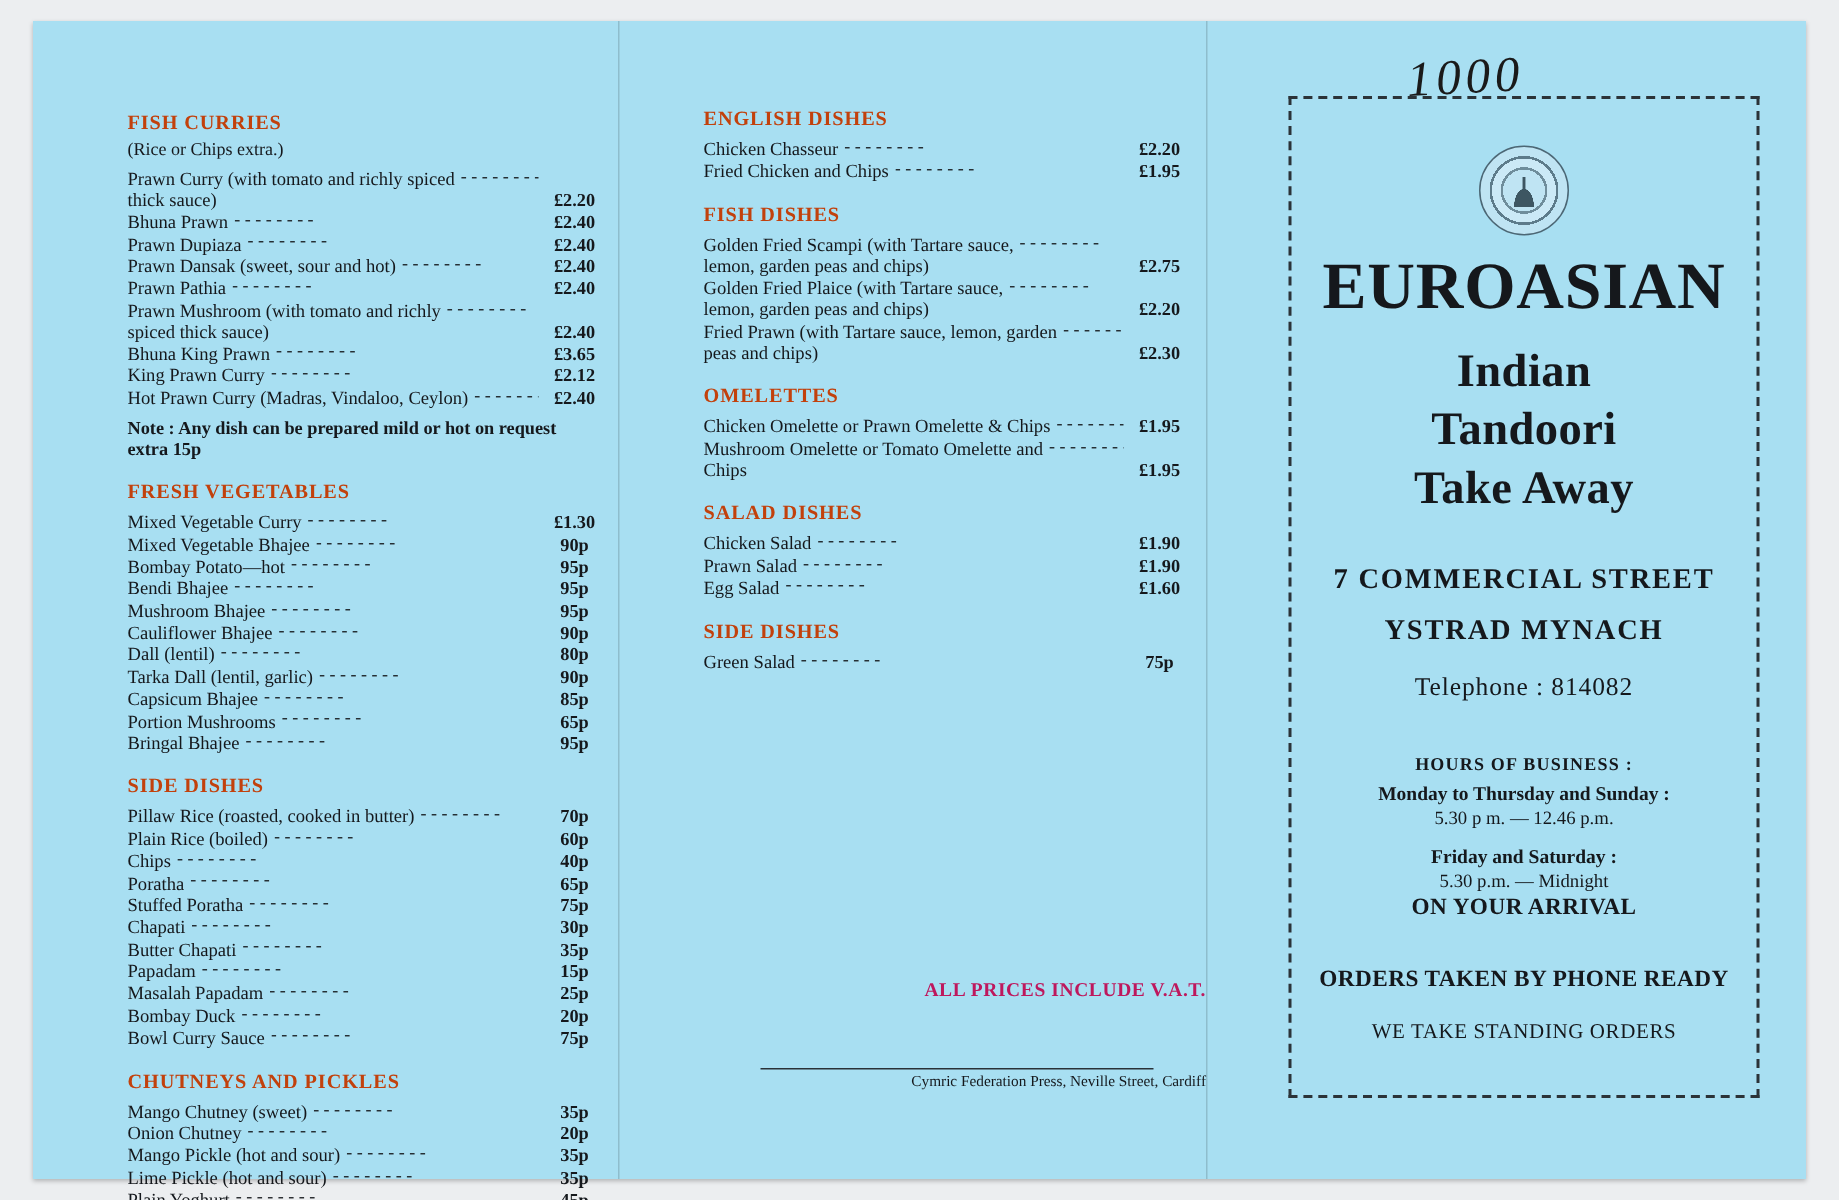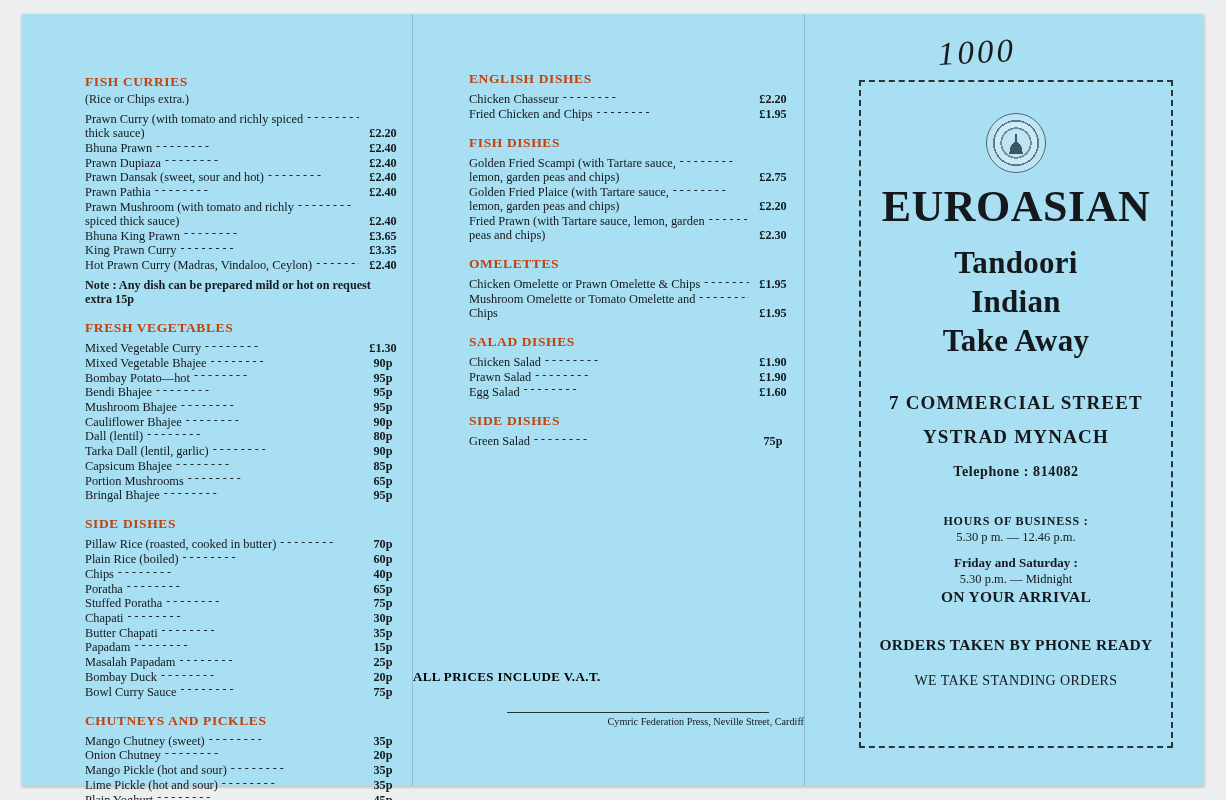--- a/index.html
+++ b/index.html
@@ -118,26 +118,26 @@
     position: absolute;
     left: 56px;
     top: 57px;
     width: 324px;
   }
 
   .allprices {
     position: absolute;
     left: 0;
     right: 0;
-    top: 655px;
-    text-align: left;
+    top: 638px;
+    text-align: right;
     font-weight: bold;
     font-size: 13px;
     letter-spacing: 0.4px;
-    color: #000000;
+    color: #be185d;
   }
   .press-rule {
     position: absolute;
     left: 94px;
     width: 262px;
     top: 698px;
     border-top: 1px solid #2a3238;
   }
   .press {
     position: absolute;
@@ -157,21 +157,21 @@
     font-family: "Liberation Serif", serif;
     font-size: 33px;
     font-style: italic;
     color: #1a1a1a;
     letter-spacing: 3px;
     transform: rotate(-3deg);
   }
   .cover-frame {
     position: absolute;
     left: 54px;
-    top: 66px;
+    top: 50px;
     width: 314px;
     height: 668px;
     border: 2px dashed #2b3338;
     padding: 0;
     box-sizing: border-box;
   }
   .cover-inner {
     position: absolute;
     inset: 0;
     text-align: center;
@@ -216,22 +216,22 @@
   }
   .addr {
     margin-top: 26px;
     font-weight: bold;
     font-size: 19px;
     letter-spacing: 1.2px;
     line-height: 34px;
   }
   .phone {
     margin-top: 10px;
-    font-weight: bold;
-    font-size: 14px;
+    font-weight: normal;
+    font-size: 17px;
     letter-spacing: 0.6px;
   }
   .hours-title {
     margin-top: 34px;
     font-weight: bold;
     font-size: 12px;
     letter-spacing: 0.8px;
   }
   .hours-line-b {
     font-weight: bold;
@@ -319,21 +319,21 @@
             <div class="dots">
               <span>-      -      -      -      -      -      -      -</span>
             </div>
             <div class="price">£3.65</div>
           </div>
           <div class="item">
             <div class="name">King Prawn Curry</div>
             <div class="dots">
               <span>-      -      -      -      -      -      -      -</span>
             </div>
-            <div class="price">£3.35</div>
+            <div class="price">£2.12</div>
           </div>
           <div class="item">
             <div class="name">Hot Prawn Curry (Madras, Vindaloo, Ceylon)</div>
             <div class="dots">
               <span>-      -      -      -      -      -      -      -</span>
             </div>
             <div class="price">£2.40</div>
           </div>
           <div class="bold-note"><span>Note : Any dish can be prepared mild or hot on request</span><span class="indent">extra 15p</span></div>
         </div>
@@ -643,30 +643,31 @@
   </div>
 
   <div class="col col-right">
     <div class="handwriting">1000</div>
 
     <div class="cover-frame">
       <div class="cover-inner">
         <div class="logo"></div>
 
         <div class="brand">EUROASIAN</div>
+        <div class="brand-sub">Indian</div>
         <div class="brand-sub">Tandoori</div>
-        <div class="brand-sub">Indian</div>
         <div class="brand-sub">Take Away</div>
 
         <div class="addr">7 COMMERCIAL STREET</div>
         <div class="addr" style="margin-top:0">YSTRAD MYNACH</div>
 
         <div class="phone">Telephone :   814082</div>
 
         <div class="hours-title">HOURS OF BUSINESS :</div>
+        <div class="hours-line-b">Monday to Thursday and Sunday :</div>
         <div class="hours-line">5.30 p m. — 12.46 p.m.</div>
         <div class="hours-line-b" style="margin-top:10px">Friday and Saturday :</div>
         <div class="hours-line">5.30 p.m. — Midnight</div>
 
         <div class="orders" style="margin-top:0">ON YOUR ARRIVAL</div>
         <div class="orders">ORDERS TAKEN BY PHONE READY</div>
 
         <div class="standing">WE TAKE STANDING ORDERS</div>
       </div>
     </div>

